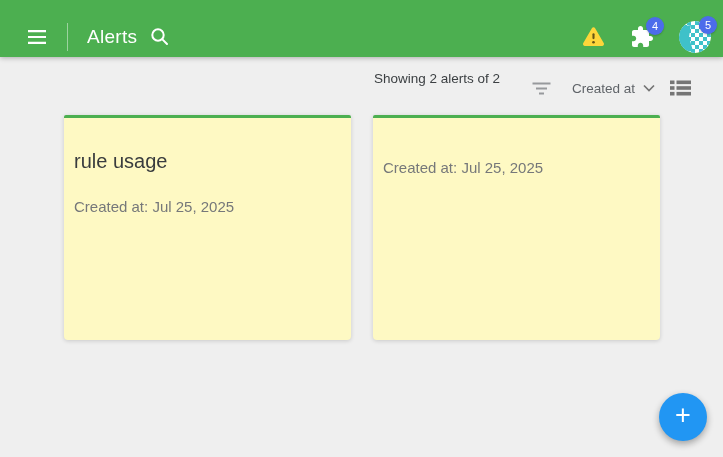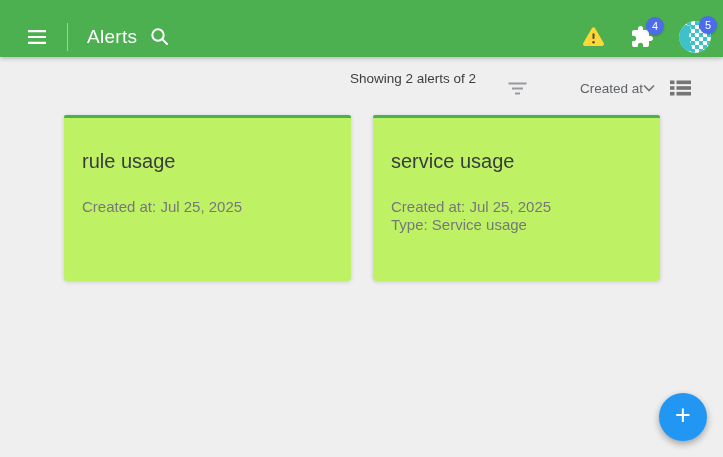--- a/index.html
+++ b/index.html
@@ -49,37 +49,37 @@
   }
 
   
   .toolbar {
     display:flex; justify-content:flex-end;
     padding:14px 32px 0 0; height:48px;
   }
   .showing-text { font-size:13.5px; color:#3c4043; }
   .filter-btn { margin-left:32px; }
   .sort-dropdown {
-    margin-left:53px; display:flex; align-items:center; gap:0;
+    margin-left:21px; display:flex; align-items:center; gap:8px;
     background:none; border:none; cursor:pointer;
   }
   .sort-label { font-size:13.5px; color:#5f6368; }
   .viewlist-btn { margin-left:15px; }
 
   
   .cards {
     display:grid; grid-template-columns:1fr 1fr; gap:22px;
     margin:10px 63px 0 64px;
   }
   .card {
-    height:166px; background:#bef264;
+    height:225px; background:#fef9c3;
     border-top:3px solid #4caf50;
     border-radius:2px 2px 4px 4px;
     box-shadow:0 1px 4px rgba(0,0,0,0.16);
-    padding:16px 18px;
+    padding:16px 10px;
     cursor:pointer;
   }
   .card-title {
     margin-top:16px;
     font-size:20px; font-weight:400; color:#393c3e;
   }
   .card-details { margin-top:25px; }
   .card-detail-line {
     font-size:15px; line-height:18px; color:#76787a;
   }
@@ -208,24 +208,22 @@
   <main class="cards">
 
     <section class="card">
       <h2 class="card-title">rule usage</h2>
       <div class="card-details">
         <div class="card-detail-line">Created at: Jul 25, 2025</div>
       </div>
     </section>
 
     <section class="card">
-      <h2 class="card-title">service usage</h2>
       <div class="card-details">
         <div class="card-detail-line">Created at: Jul 25, 2025</div>
-        <div class="card-detail-line">Type: Service usage</div>
       </div>
     </section>
 
   </main>
 
   <button class="fab">
     <span>+</span>
   </button>
 
 </div>

